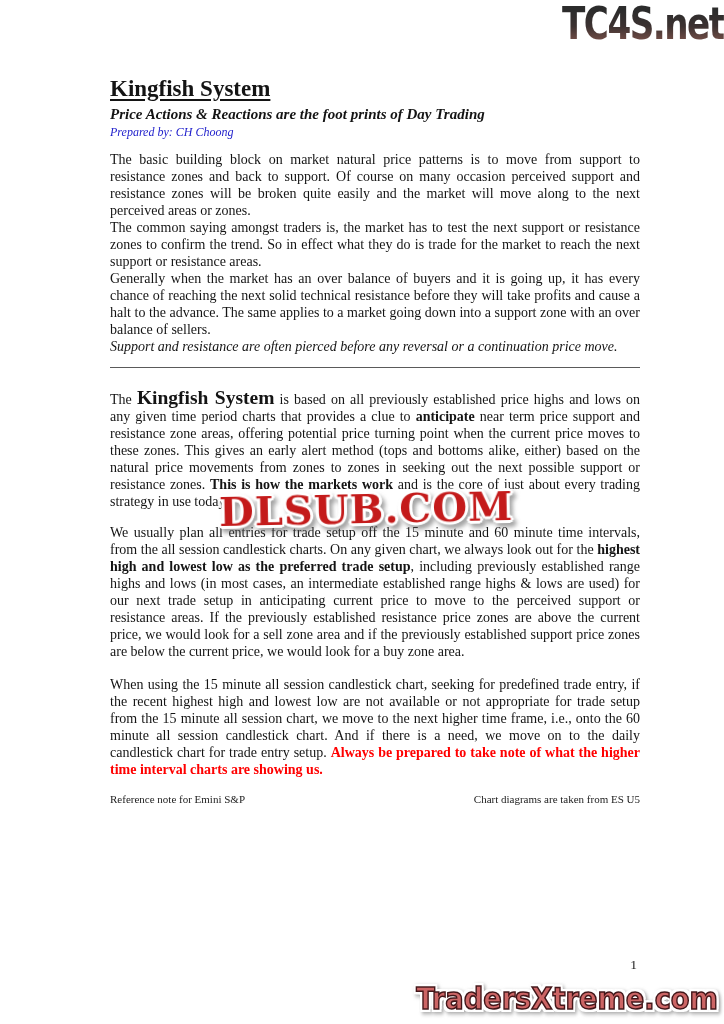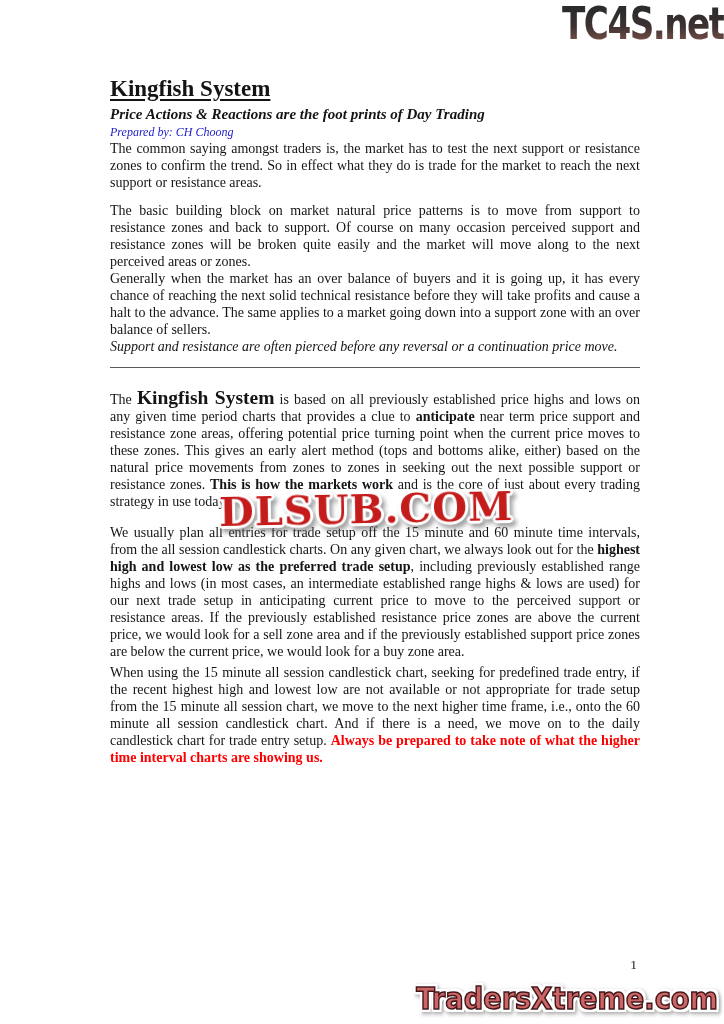--- a/index.html
+++ b/index.html
@@ -30,21 +30,21 @@
   }
   p.body{font-size:14px;line-height:17px;text-align:justify;margin:0;}
   p.first{margin-top:11px;}
   p.italic-line{font-style:italic;}
   hr.divider{border:none;border-top:1.5px solid #5a5a5a;margin:12px 0 0 0;}
   p.kingfish{margin-top:21px;}
   .big-bold{font-weight:bold;font-size:19.5px;}
   .bold{font-weight:bold;}
   .red-bold{font-weight:bold;color:#ff0000;}
   p.plan{margin-top:14px;}
-  p.when{margin-top:4px;}
+  p.when{margin-top:16px;}
   p.guide{margin-top:14px;font-weight:bold;line-height:25px;}
   .num-big{font-size:20px;}
   .footer-row{
     display:flex;justify-content:space-between;
     font-size:11px;margin-top:15px;color:#222;
   }
   
   .watermark-center{
     position:absolute;left:219px;top:484px;
     font-family:"DejaVu Serif","Liberation Serif",serif;
@@ -75,34 +75,38 @@
 
   <div class="logo-top">TC4S.net</div>
 
   <div class="content">
 
     <h1 class="doc-title">Kingfish System</h1>
     <div class="doc-subtitle">Price Actions &amp; Reactions are the foot prints of Day Trading</div>
     <div class="doc-prepared">Prepared by: CH Choong</div>
 
 
+    <p class="body first">The basic building block on market natural price patterns is to move from support to resistance zones and back to support. Of course on many occasion perceived support and resistance zones will be broken quite easily and the market will move along to the next perceived areas or zones.</p>
     <p class="body">The common saying amongst traders is, the market has to test the next support or resistance zones to confirm the trend. So in effect what they do is trade for the market to reach the next support or resistance areas.</p>
-    <p class="body first">The basic building block on market natural price patterns is to move from support to resistance zones and back to support. Of course on many occasion perceived support and resistance zones will be broken quite easily and the market will move along to the next perceived areas or zones.</p>
     <p class="body">Generally when the market has an over balance of buyers and it is going up, it has every chance of reaching the next solid technical resistance before they will take profits and cause a halt to the advance. The same applies to a market going down into a support zone with an over balance of sellers.</p>
     <p class="body italic-line">Support and resistance are often pierced before any reversal or a continuation price move.</p>
 
     <hr class="divider">
 
     <p class="body kingfish"><span>The </span><span class="big-bold">Kingfish System</span><span> is based on all previously established price highs and lows on any given time period charts that provides a clue to </span><span class="bold">anticipate</span><span> near term price support and resistance zone areas, offering potential price turning point when the current price moves to these zones. This gives an early alert method (tops and bottoms alike, either) based on the natural price movements from zones to zones in seeking out the next possible support or resistance zones. </span><span class="bold italic-line">This is how the markets work</span><span> and is the core of just about every trading strategy in use today.</span></p>
 
     <p class="body plan"><span>We usually plan all entries for trade setup off the 15 minute and 60 minute time intervals, from the all session candlestick charts. On any given chart, we always look out for the </span><span class="bold">highest high and lowest low as the preferred trade setup</span><span>, including previously established range highs and lows (in most cases, an intermediate established range highs &amp; lows are used) for our next trade setup in anticipating current price to move to the perceived support or resistance areas. If the previously established resistance price zones are above the current price, we would look for a sell zone area and if the previously established support price zones are below the current price, we would look for a buy zone area.</span></p>
 
     <p class="body when"><span>When using the 15 minute all session candlestick chart, seeking for predefined trade entry, if the recent highest high and lowest low are not available or not appropriate for trade setup from the 15 minute all session chart, we move to the next higher time frame, i.e., onto the 60 minute all session candlestick chart. And if there is a need, we move on to the daily candlestick chart for trade entry setup. </span><span class="red-bold">Always be prepared to take note of what the higher time interval charts are showing us.</span></p>
 
 
+    <div class="footer-row">
+      <span>Reference note for Emini S&amp;P</span>
+      <span>Chart diagrams are taken from ES U5</span>
+    </div>
 
   </div>
 
   <div class="watermark-center">DLSUB.COM</div>
 
   <div class="page-number">1</div>
 
   <div class="logo-bottom">TradersXtreme.com</div>
 
 </div>

